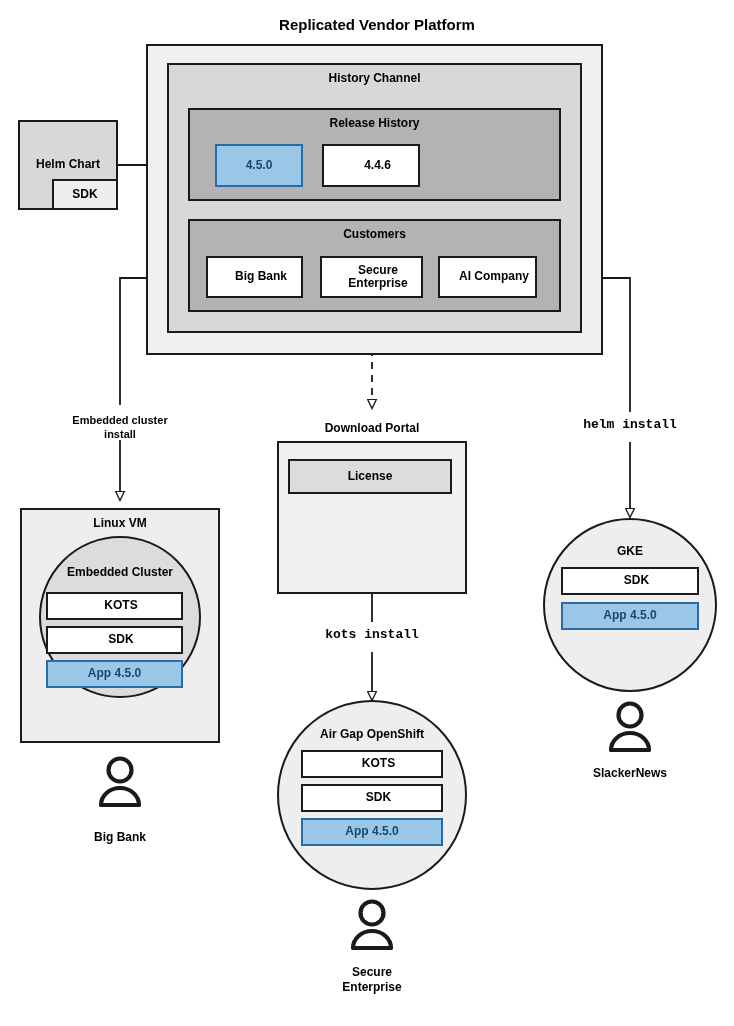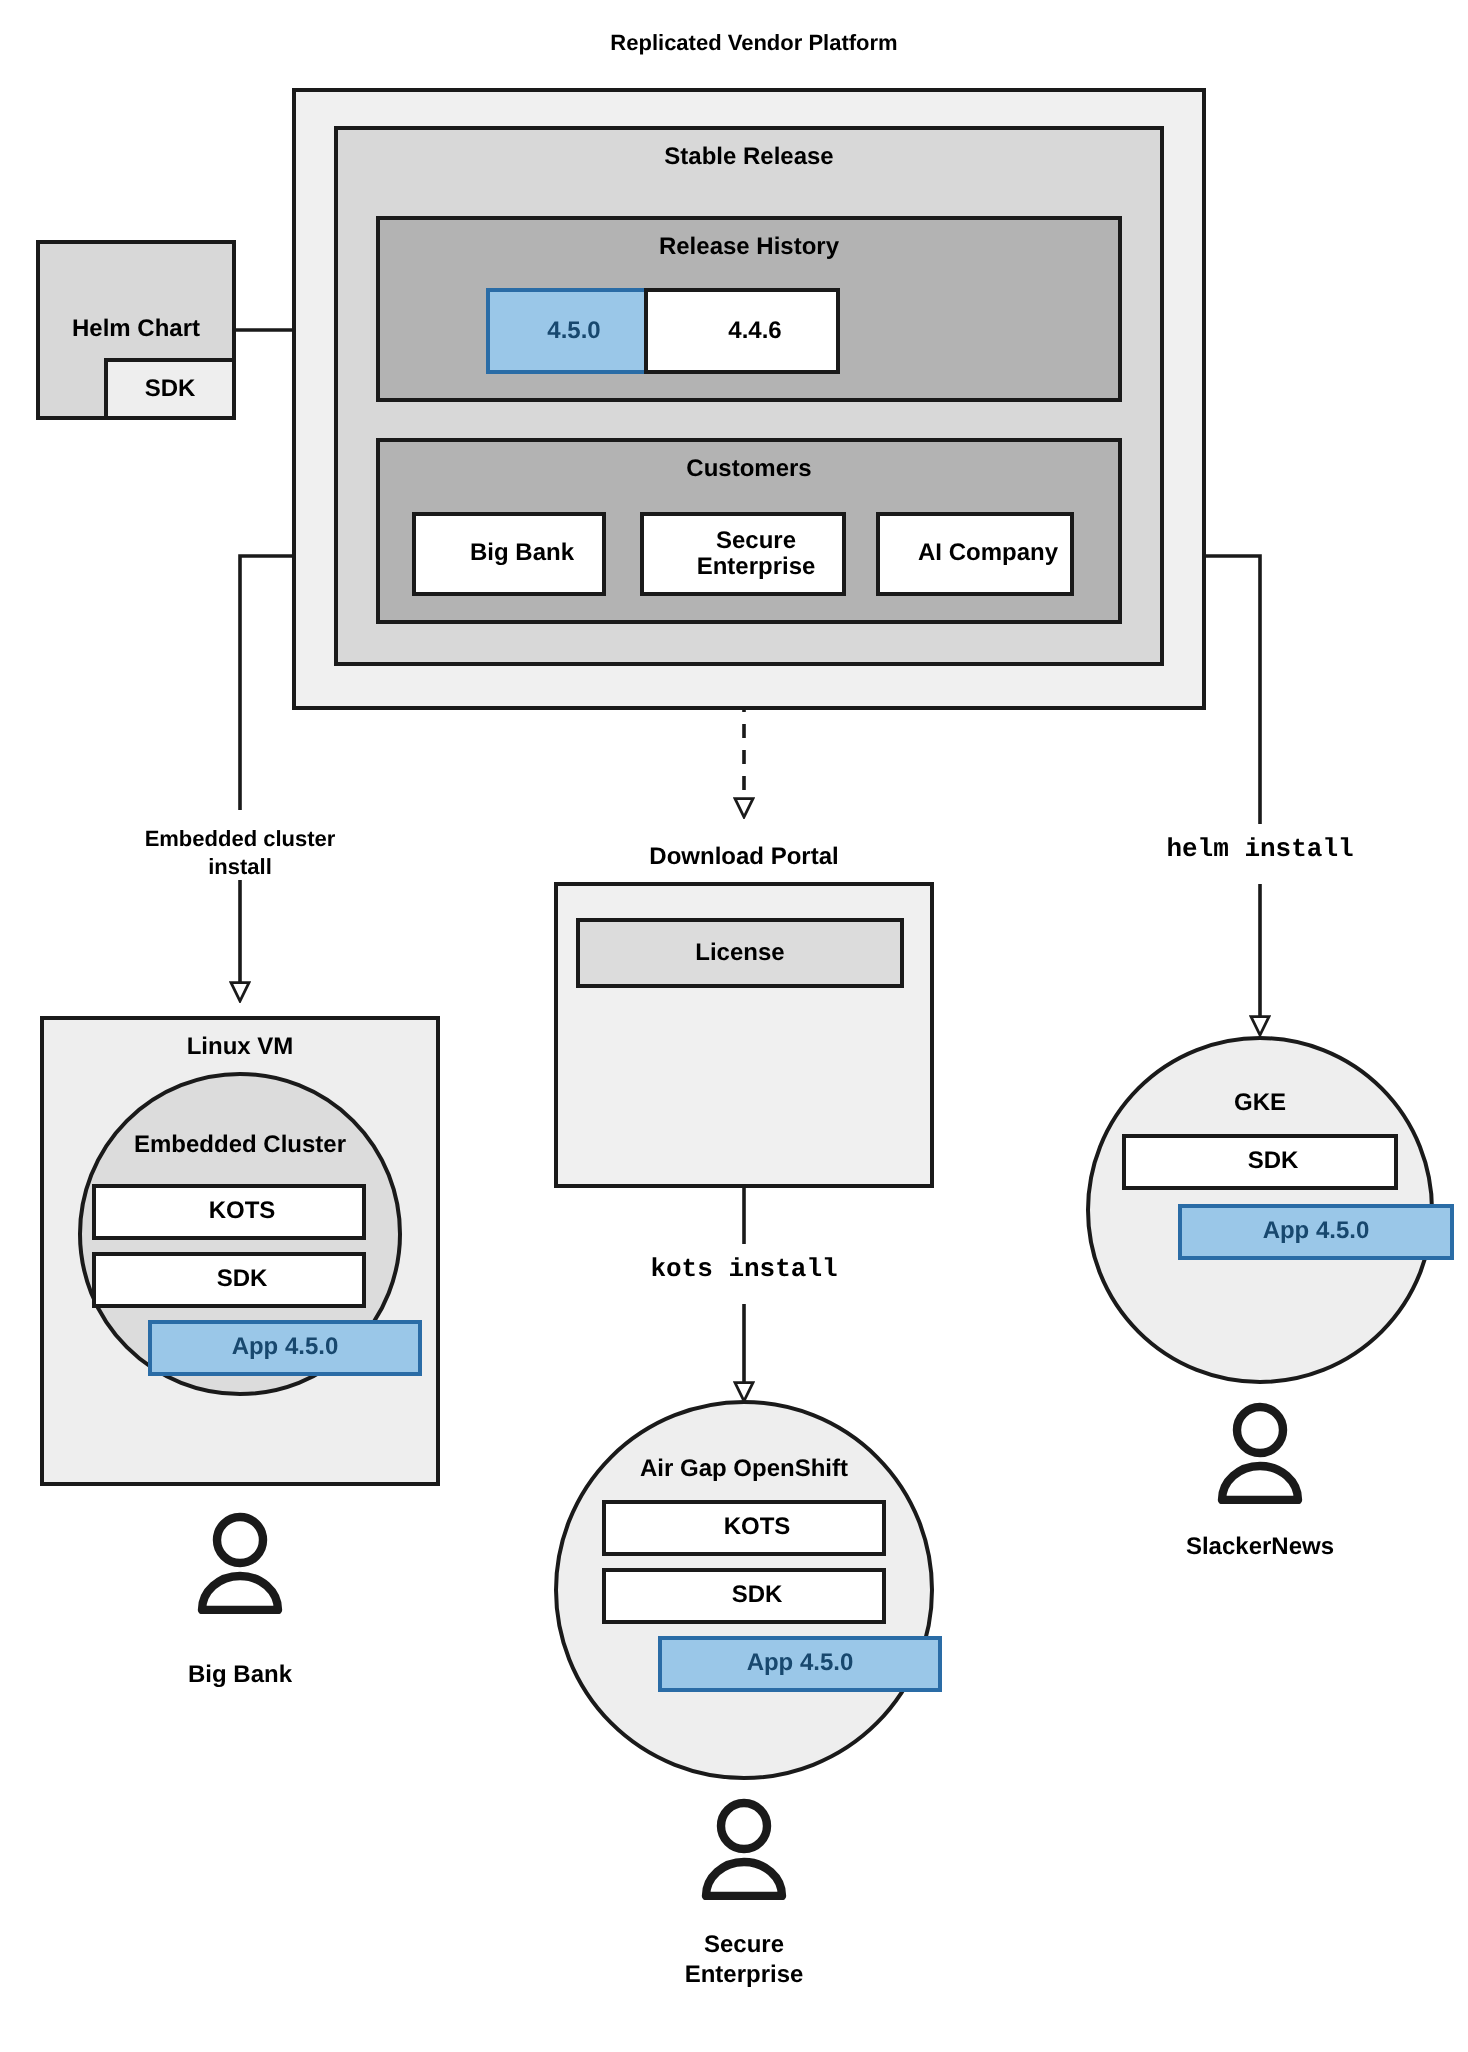--- a/index.html
+++ b/index.html
@@ -52,26 +52,26 @@
     border-radius: 50%;
   }
 
   
   .fill-outer   { background: #f0f0f0; }
   .fill-light   { background: #d8d8d8; }
   .fill-mid     { background: #b3b3b3; }
   .fill-white   { background: #ffffff; padding-left: 13px; }
   .fill-grayish { background: #eeeeee; }
   .fill-softgry { background: #dcdcdc; }
-  .fill-blue    { background: #9ac7e8; border-color: #2a6ca6; color: #18486e; margin-left: 28px; }
+  .fill-blue    { background: #9ac7e8; border-color: #2a6ca6; color: #18486e; }
 
   
   .t11 { font-size: 11px; }
   .t12 { font-size: 12px; }
-  .t125 { font-size: 11px; }
+  .t125 { font-size: 15px; }
   .t13 { font-size: 13px; }
 
   
   .label {
     position: absolute;
     text-align: center;
     font-weight: bold;
     color: #000000;
     line-height: 1.25;
   }
@@ -130,21 +130,21 @@
   <div class="node rect fill-light t12" style="left:18px; top:120px; width:100px; height:90px;">
     <span>Helm Chart</span>
   </div>
   <div class="node rect fill-grayish t12" style="left:52px; top:179px; width:66px; height:31px;">
     <span>SDK</span>
   </div>
 
   <div class="node rect fill-outer" style="left:146px; top:44px; width:457px; height:311px;"></div>
 
   <div class="node rect fill-light titled t12" style="left:167px; top:63px; width:415px; height:270px;">
-    <span>Stable Release</span>
+    <span>History Channel</span>
   </div>
 
   <div class="node rect fill-mid titled t12" style="left:188px; top:108px; width:373px; height:93px;">
     <span>Release History</span>
   </div>
   <div class="node rect fill-blue t12" style="left:215px; top:144px; width:88px; height:43px;">
     <span>4.5.0</span>
   </div>
   <div class="node rect fill-white t12" style="left:322px; top:144px; width:98px; height:43px;">
     <span>4.4.6</span>

